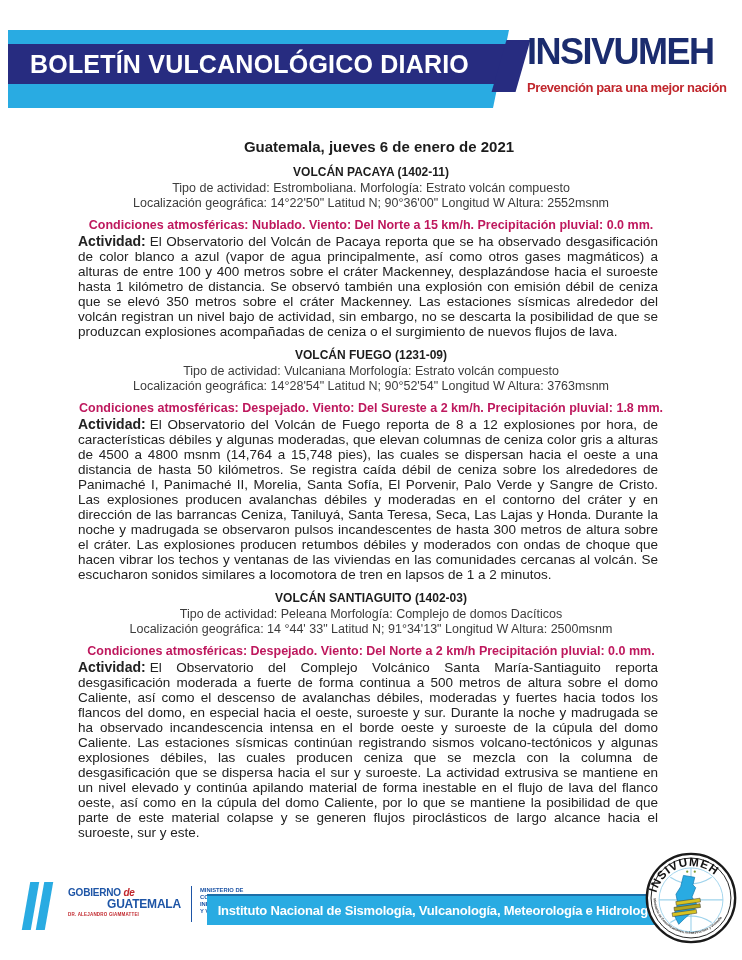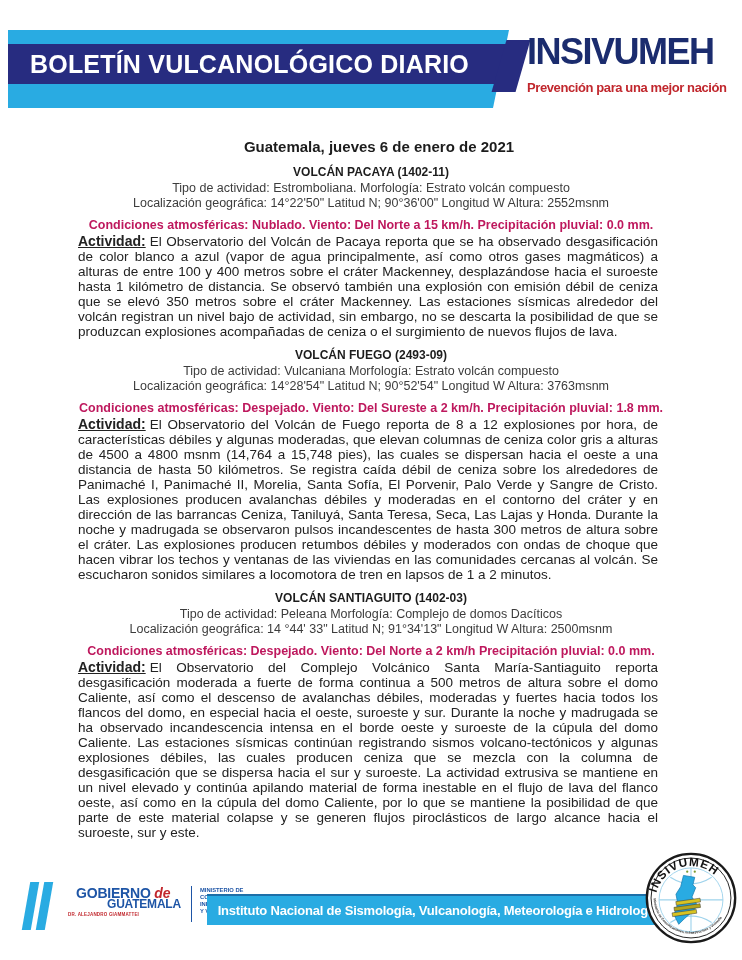--- a/index.html
+++ b/index.html
@@ -20,31 +20,31 @@
 
   
   .dateline{text-align:center;font-weight:bold;font-size:15px;margin:8px 0 10px 0;padding-left:16px;}
 
   
   .section{margin-bottom:9px;}
   .sec-title{text-align:center;font-weight:bold;font-size:12px;margin:0 0 2px 0;}
   .sec-meta{text-align:center;font-size:12.5px;line-height:15px;color:#3c3c3c;}
   .sec-cond{text-align:center;font-size:12.5px;font-weight:bold;color:#be185d;margin-top:7px;}
   .sec-body{margin:2px 84px 0 78px;font-size:13.5px;line-height:15px;text-align:justify;color:#222;}
-  .sec-body b{margin-right:4px;font-size:14px;text-decoration:underline;}
+  .sec-body b{margin-right:4px;font-size:14px;}
 
   
   .footer{position:absolute;left:0;bottom:8px;width:742px;height:100px;}
   .gob{position:absolute;left:24px;top:30px;display:flex;align-items:flex-start;}
   .gob-bars{position:relative;width:32px;height:50px;margin-right:12px;}
   .gob-bar{position:absolute;top:0;width:9px;height:48px;background:#29abe2;transform:skewX(-10deg);}
   .gob-bar.b1{left:2px;}
   .gob-bar.b2{left:16px;}
   .gob-name{margin-top:6px;}
-  .gob-l1{font-size:14px;font-weight:bold;color:#1e55a6;letter-spacing:-.2px;line-height:10px;margin-left:8px;}
+  .gob-l1{font-size:10px;font-weight:bold;color:#1e55a6;letter-spacing:-.2px;line-height:10px;}
   .gob-l1 .de{font-style:italic;color:#c1272d;font-weight:bold;}
   .gob-l2{font-size:12px;font-weight:bold;color:#1e55a6;letter-spacing:-.2px;line-height:12px;margin-left:39px;}
   .gob-motto{font-size:4.5px;font-weight:bold;color:#c1272d;letter-spacing:.2px;margin-top:2px;}
   .gob-div{width:0;border-left:1.5px solid #1e55a6;height:36px;margin:4px 8px 0 10px;}
   .gob-min{font-size:5.8px;font-weight:bold;color:#1e55a6;line-height:7px;margin-top:5px;white-space:pre-line;}
   .banner{position:absolute;left:207px;top:42px;width:462px;height:31px;background:#29abe2;
     border-top:2px solid #1d6fa8;box-sizing:border-box;color:#fff;font-weight:bold;font-size:13px;
     display:flex;align-items:center;justify-content:center;white-space:nowrap;letter-spacing:-.2px;}
   .seal{position:absolute;right:4px;top:-4px;width:94px;height:100px;}
 </style>
@@ -67,21 +67,21 @@
 
 <div class="section">
   <div class="sec-title">VOLCÁN PACAYA (1402-11)</div>
   <div class="sec-meta">Tipo de actividad: Estromboliana. Morfología: Estrato volcán compuesto</div>
   <div class="sec-meta">Localización geográfica: 14°22'50" Latitud N; 90°36'00" Longitud W Altura: 2552msnm</div>
   <div class="sec-cond">Condiciones atmosféricas: Nublado. Viento: Del Norte a 15 km/h. Precipitación pluvial: 0.0 mm.</div>
   <p class="sec-body"><b>Actividad:</b><span>El Observatorio del Volcán de Pacaya reporta que se ha observado desgasificación de color blanco a azul (vapor de agua principalmente, así como otros gases magmáticos) a alturas de entre 100 y 400 metros sobre el cráter Mackenney, desplazándose hacia el suroeste hasta 1 kilómetro de distancia. Se observó también una explosión con emisión débil de ceniza que se elevó 350 metros sobre el cráter Mackenney. Las estaciones sísmicas alrededor del volcán registran un nivel bajo de actividad, sin embargo, no se descarta la posibilidad de que se produzcan explosiones acompañadas de ceniza o el surgimiento de nuevos flujos de lava.</span></p>
 </div>
 
 <div class="section">
-  <div class="sec-title">VOLCÁN FUEGO (2493-09)</div>
+  <div class="sec-title">VOLCÁN FUEGO (1231-09)</div>
   <div class="sec-meta">Tipo de actividad: Vulcaniana Morfología: Estrato volcán compuesto</div>
   <div class="sec-meta">Localización geográfica: 14°28'54" Latitud N; 90°52'54" Longitud W Altura: 3763msnm</div>
   <div class="sec-cond">Condiciones atmosféricas: Despejado. Viento: Del Sureste a 2 km/h. Precipitación pluvial: 1.8 mm.</div>
   <p class="sec-body"><b>Actividad:</b><span>El Observatorio del Volcán de Fuego reporta de 8 a 12 explosiones por hora, de características débiles y algunas moderadas, que elevan columnas de ceniza color gris a alturas de 4500 a 4800 msnm (14,764 a 15,748 pies), las cuales se dispersan hacia el oeste a una distancia de hasta 50 kilómetros. Se registra caída débil de ceniza sobre los alrededores de Panimaché I, Panimaché II, Morelia, Santa Sofía, El Porvenir, Palo Verde y Sangre de Cristo. Las explosiones producen avalanchas débiles y moderadas en el contorno del cráter y en dirección de las barrancas Ceniza, Taniluyá, Santa Teresa, Seca, Las Lajas y Honda. Durante la noche y madrugada se observaron pulsos incandescentes de hasta 300 metros de altura sobre el cráter. Las explosiones producen retumbos débiles y moderados con ondas de choque que hacen vibrar los techos y ventanas de las viviendas en las comunidades cercanas al volcán. Se escucharon sonidos similares a locomotora de tren en lapsos de 1 a 2 minutos.</span></p>
 </div>
 
 <div class="section">
   <div class="sec-title">VOLCÁN SANTIAGUITO (1402-03)</div>
   <div class="sec-meta">Tipo de actividad: Peleana Morfología: Complejo de domos Dacíticos</div>
   <div class="sec-meta">Localización geográfica: 14 °44' 33" Latitud N; 91°34'13" Longitud W Altura: 2500msnm</div>

